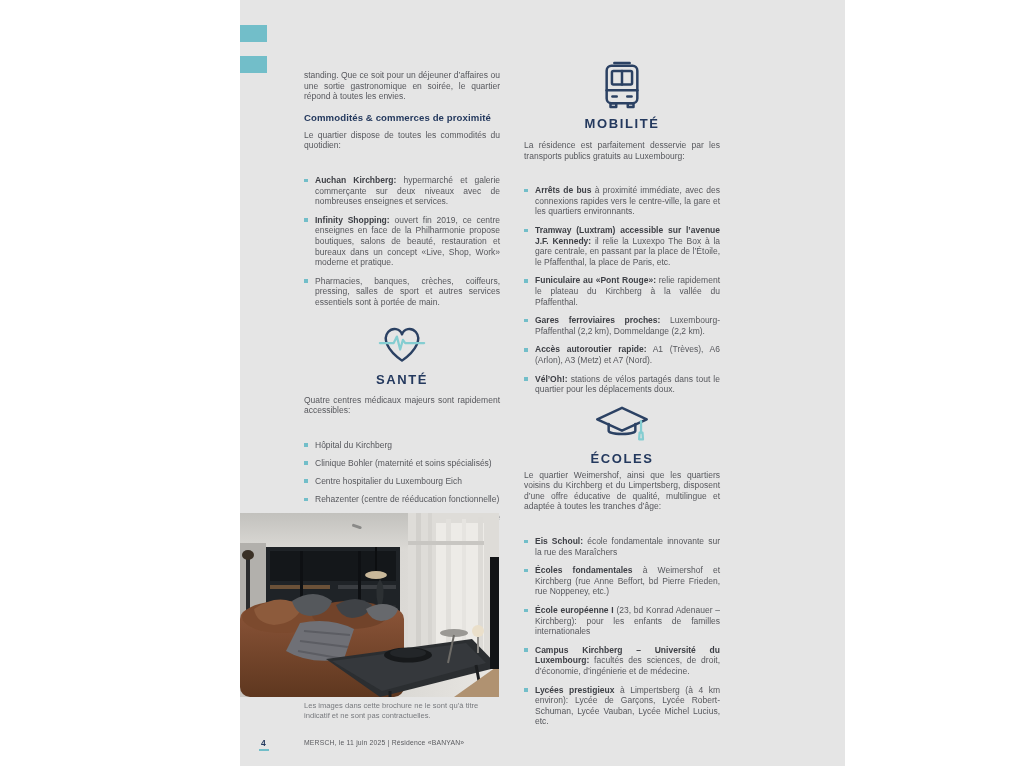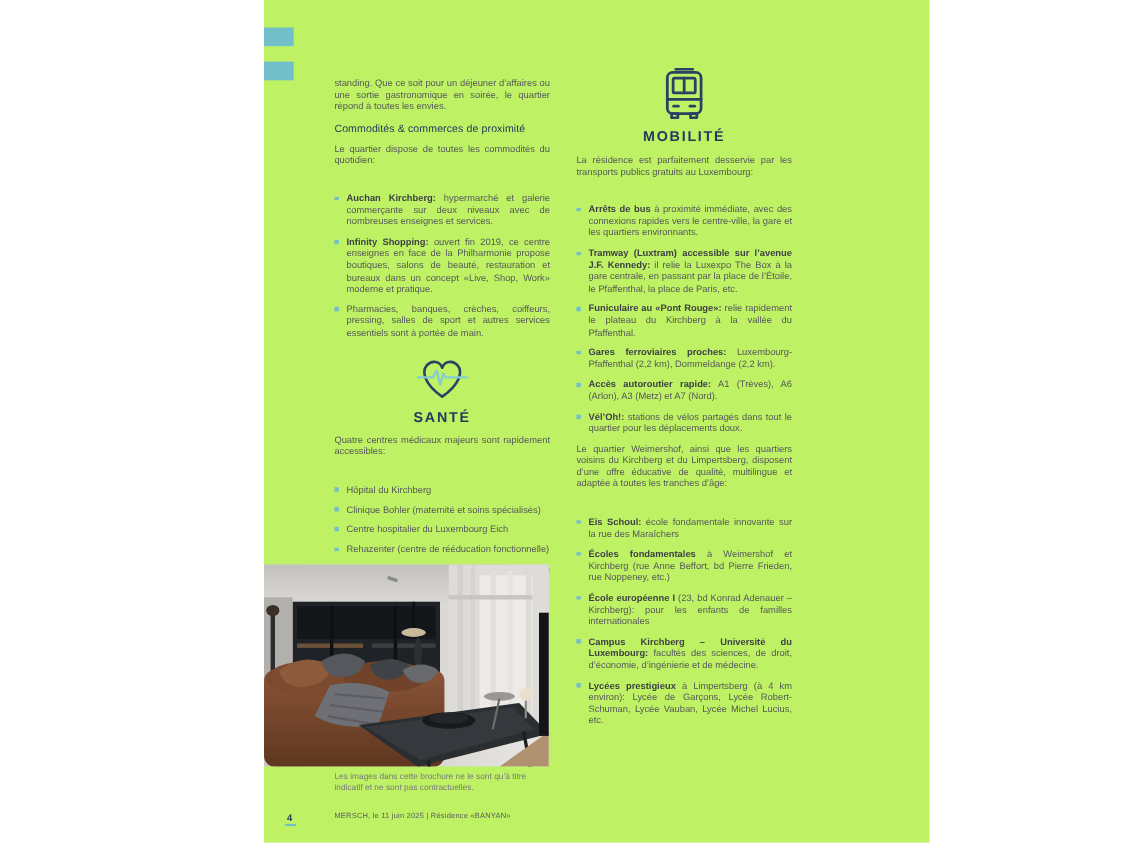--- a/index.html
+++ b/index.html
@@ -2,36 +2,36 @@
 <html><head>
 <meta charset="utf-8">
 <style>
   html,body{margin:0;padding:0;background:#ffffff;}
   .canvas{
     position:relative;width:1024px;height:768px;background:#ffffff;overflow:hidden;
     font-family:"Liberation Sans", sans-serif;
   }
   .sheet{
     position:absolute;left:240px;top:0;width:605px;height:766px;
-    background:#bef264;
+    background:#e5e5e5;
   }
   .deco-rect{position:absolute;left:0;width:27px;height:17px;background:#72bec9;}
   .r1{top:25px;}
   .r2{top:56px;}
 
   .col{position:absolute;width:196px;}
   .col-left{left:64px;top:70px;}
   .col-right{left:284px;top:60px;}
 
   p.body{
     font-size:8.5px;line-height:10.6px;color:#56575c;text-align:justify;
     margin:0 0 8px 0;
   }
   h3.sub{
-    font-size:9.6px;line-height:12px;color:#24395e;font-weight:normal;
+    font-size:9.6px;line-height:12px;color:#24395e;font-weight:bold;
     margin:10px 0 6px 0;letter-spacing:0.1px;
   }
   .icon-block{text-align:center;margin:14px 0 0 0;}
   .icon-block h2{
     font-size:13px;color:#24395e;font-weight:bold;letter-spacing:1.6px;
     margin:6px 0 0 0;
   }
   .icon-block svg{display:inline-block;vertical-align:bottom;}
   .lead-after-icon{margin-top:8px !important;}
 
@@ -205,20 +205,31 @@
       <p class="body" style="margin-top:9px;">La résidence est parfaitement desservie par les transports publics gratuits au Luxembourg:</p>
       <ul class="blist">
         <li><span class="b">Arrêts de bus</span><span> à proximité immédiate, avec des connexions rapides vers le centre-ville, la gare et les quartiers environnants.</span></li>
         <li><span class="b">Tramway (Luxtram) accessible sur l’avenue J.F. Kennedy:</span><span> il relie la Luxexpo The Box à la gare centrale, en passant par la place de l’Étoile, le Pfaffenthal, la place de Paris, etc.</span></li>
         <li><span class="b">Funiculaire au «Pont Rouge»:</span><span> relie rapidement le plateau du Kirchberg à la vallée du Pfaffenthal.</span></li>
         <li><span class="b">Gares ferroviaires proches:</span><span> Luxembourg-Pfaffenthal (2,2 km), Dommeldange (2,2 km).</span></li>
         <li><span class="b">Accès autoroutier rapide:</span><span> A1 (Trèves), A6 (Arlon), A3 (Metz) et A7 (Nord).</span></li>
         <li><span class="b">Vél’Oh!:</span><span> stations de vélos partagés dans tout le quartier pour les déplacements doux.</span></li>
       </ul>
 
+      <div class="icon-block" style="margin-top:10px;">
+        <span>
+          <svg width="58" height="40" viewBox="0 0 60 42">
+            <polygon class="ic" points="30,3 56,15 30,27 4,15"></polygon>
+            <path class="ic" d="M16 20 v7 c0 4.5 28 4.5 28 0 v-7"></path>
+            <polyline class="ic-teal" points="50,17 50,29"></polyline>
+            <path class="ic-teal" d="M48.5 29 h3 l0.5 7 h-4 z" fill="#84cdd1"></path>
+          </svg>
+        </span>
+        <h2>ÉCOLES</h2>
+      </div>
       <p class="body" style="margin-top:4px;">Le quartier Weimershof, ainsi que les quartiers voisins du Kirchberg et du Limpertsberg, disposent d’une offre éducative de qualité, multilingue et adaptée à toutes les tranches d’âge:</p>
       <ul class="blist">
         <li><span class="b">Eis Schoul:</span><span> école fondamentale innovante sur la rue des Maraîchers</span></li>
         <li><span class="b">Écoles fondamentales</span><span> à Weimershof et Kirchberg (rue Anne Beffort, bd Pierre Frieden, rue Noppeney, etc.)</span></li>
         <li><span class="b">École européenne I</span><span> (23, bd Konrad Adenauer – Kirchberg): pour les enfants de familles internationales</span></li>
         <li><span class="b">Campus Kirchberg – Université du Luxembourg:</span><span> facultés des sciences, de droit, d’économie, d’ingénierie et de médecine.</span></li>
         <li><span class="b">Lycées prestigieux</span><span> à Limpertsberg (à 4 km environ): Lycée de Garçons, Lycée Robert-Schuman, Lycée Vauban, Lycée Michel Lucius, etc.</span></li>
       </ul>
     </div>
 

